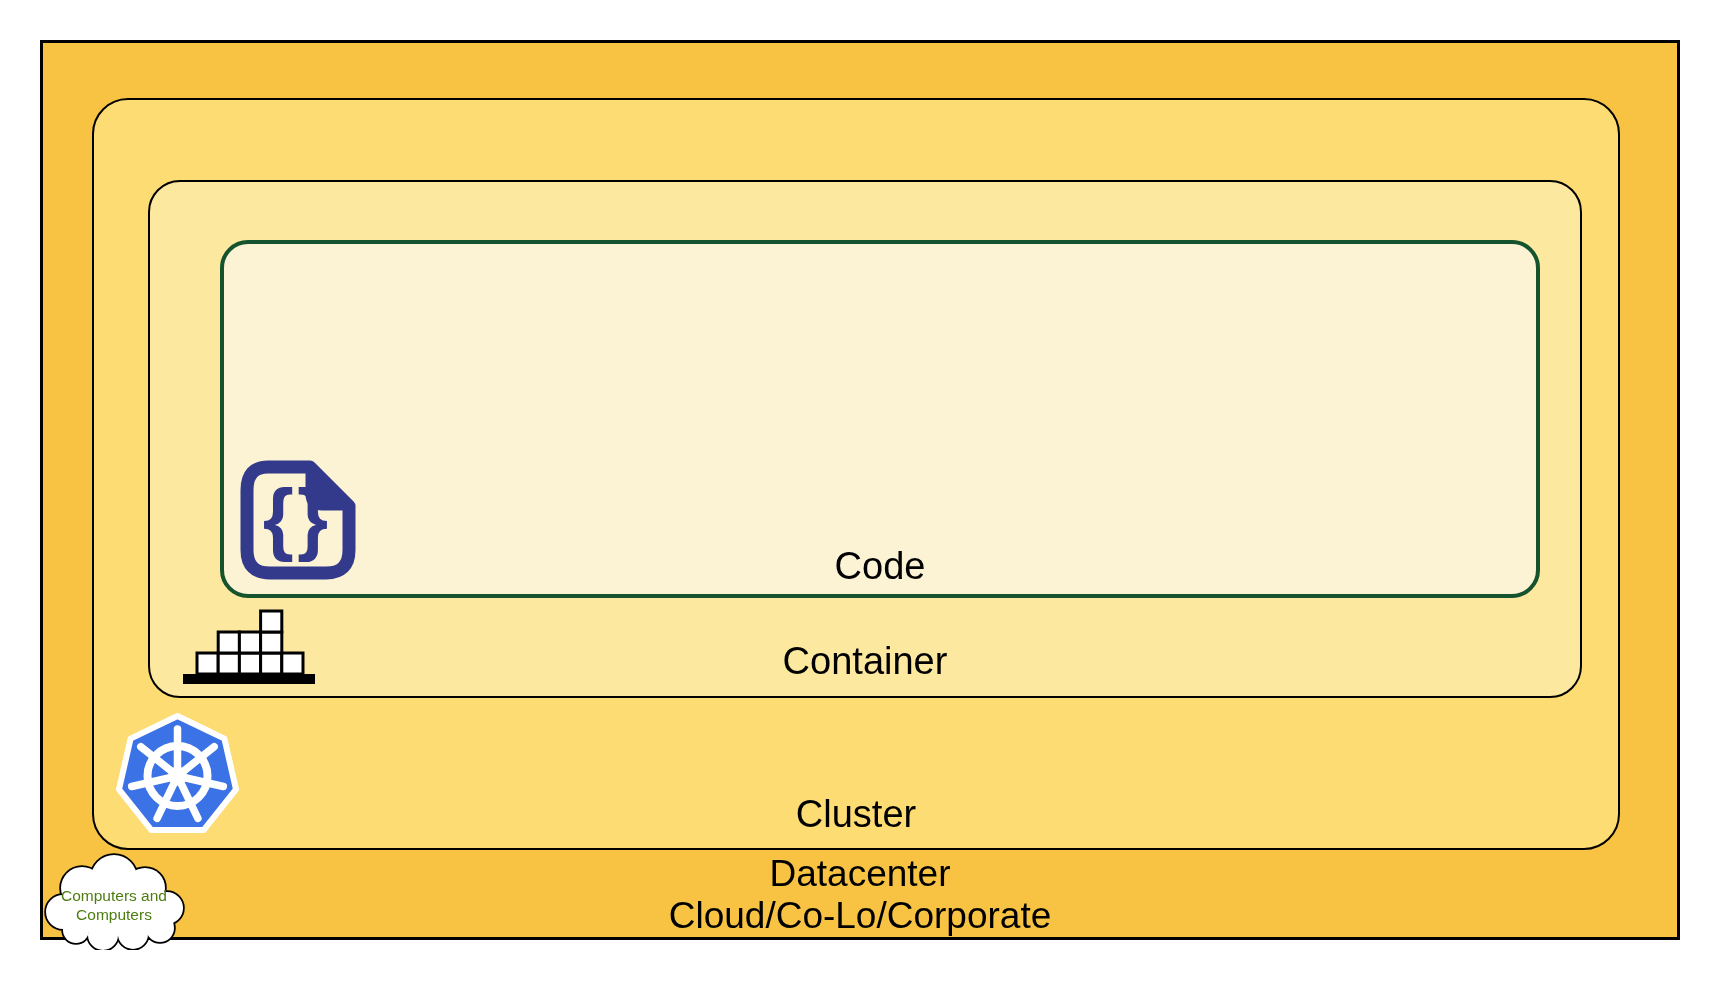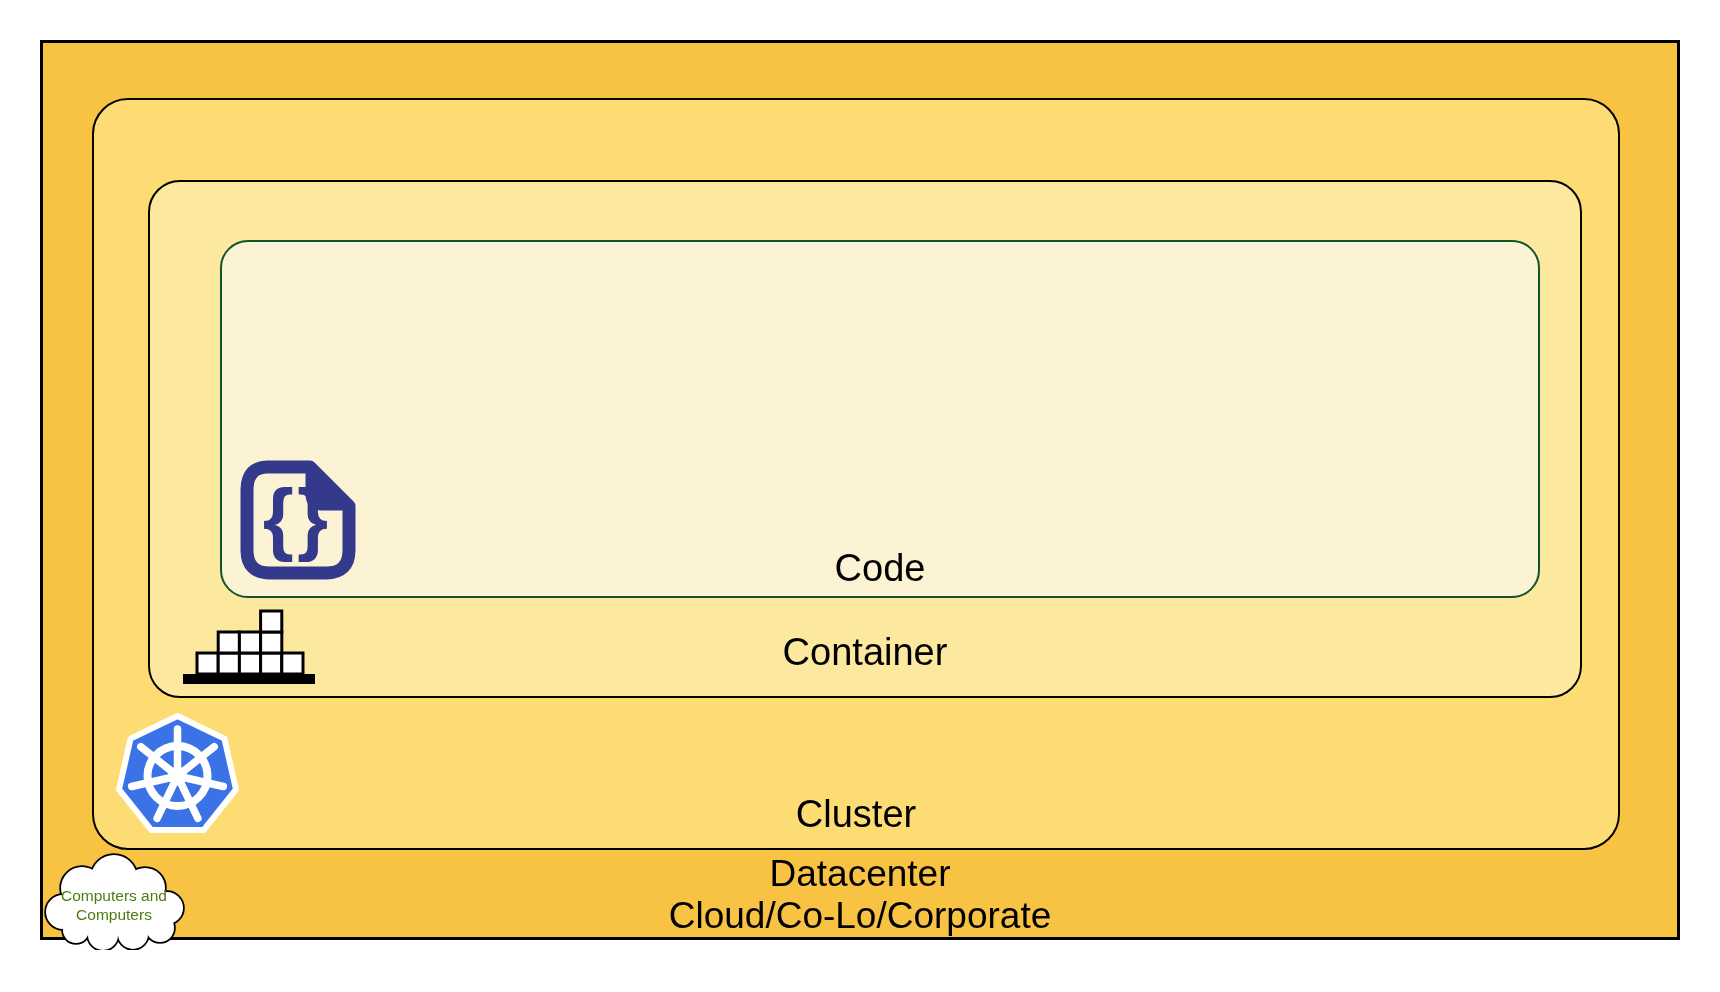--- a/index.html
+++ b/index.html
@@ -15,28 +15,28 @@
   .layer-cluster{
     left:92px;top:98px;width:1528px;height:752px;
     background:#FDDC74;border:2px solid #000;border-radius:36px;
   }
   .layer-container{
     left:148px;top:180px;width:1434px;height:518px;
     background:#FCE89E;border:2px solid #000;border-radius:32px;
   }
   .layer-code{
     left:220px;top:240px;width:1320px;height:358px;
-    background:#FCF3D4;border:2px solid #14532d;border-radius:28px;
+    background:#FCF3D4;border:4px solid #14532d;border-radius:28px;
   }
   .layer-label{
     position:absolute;left:0;right:0;text-align:center;
     font-size:38px;line-height:44px;color:#000;
   }
   .label-code{bottom:6px;}
-  .label-container{bottom:22px;}
+  .label-container{bottom:13px;}
   .label-cluster{bottom:12px;}
   .label-datacenter{bottom:0px;font-size:37px;line-height:42px;}
   .icon{position:absolute;}
   .icon-codefile{left:238px;top:458px;width:120px;height:124px;}
   .icon-containers{left:180px;top:605px;width:140px;height:80px;}
   .icon-kubernetes{left:115px;top:712px;width:125px;height:125px;}
   .icon-cloudbubble{left:38px;top:850px;width:152px;height:100px;}
   .cloud-bubble-text{
     position:absolute;left:38px;top:850px;width:152px;height:100px;
     display:flex;flex-direction:column;align-items:center;justify-content:center;

